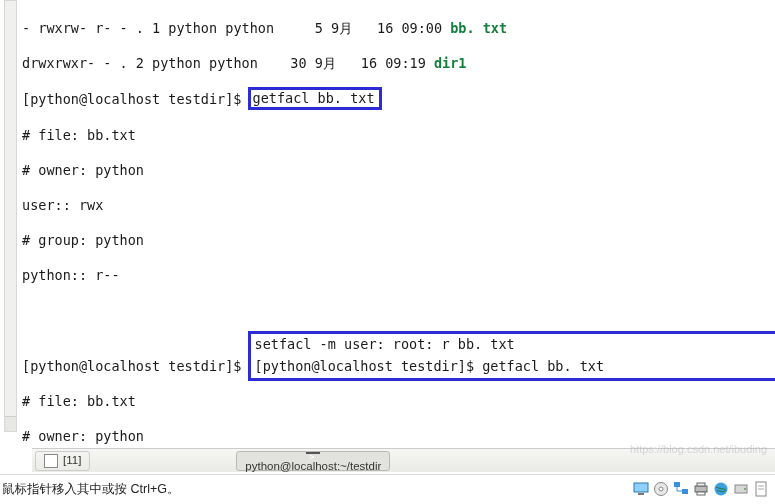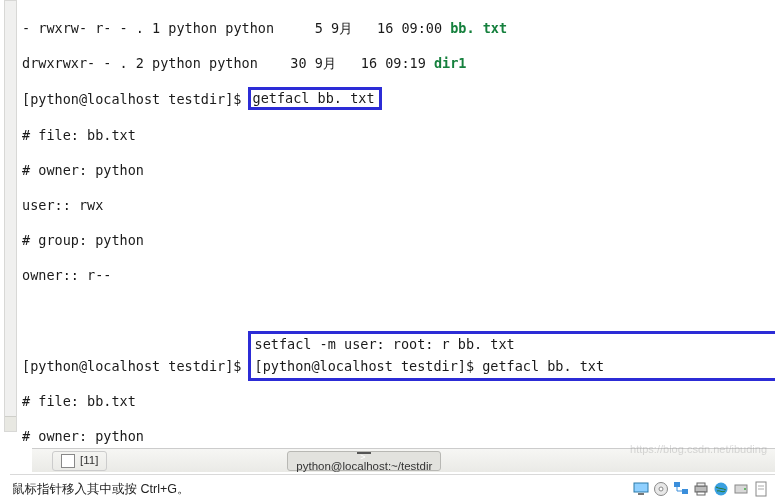--- a/index.html
+++ b/index.html
@@ -69,21 +69,21 @@
     font-family: sans-serif;
     font-size: 11.5px;
     color: #333;
   }
   .task-btn {
     height: 20px;
     display: flex;
     align-items: center;
     gap: 5px;
     padding: 0 8px;
-    margin: 2px 20px;
+    margin: 2px 3px;
     border: 1px solid #ccc;
     border-radius: 3px;
   }
   .task-btn.active { background: #e2e2de; border-color: #b8b8b4; flex-direction: column; }
   .task-icon {
     width: 14px;
     height: 14px;
     display: inline-block;
   }
   .icon-terminal {
@@ -112,21 +112,20 @@
     right: 0;
     height: 30px;
     display: flex;
     align-items: center;
     font-family: sans-serif;
     font-size: 12.5px;
     color: #222;
     padding-left: 2px;
     background: #fff;
     border-top: 1px solid #d9d9d9;
-    margin-left: 10px;
   }
   .tray {
     position: absolute;
     right: 6px;
     top: 474px;
     height: 30px;
     display: flex;
     align-items: center;
     gap: 4px;
   }
@@ -149,21 +148,21 @@
 <div class="sb-left"></div>
 
 <div class="terminal-wrap">
 <div><span>- rwxrw- r- - .</span> <span>1</span> <span>python</span> <span>python</span>     <span>5</span> <span>9月</span>   <span>16</span> <span>09:00</span> <span class="blue-file">bb. txt</span></div>
 <div><span>drwxrwxr- - .</span> <span>2</span> <span>python</span> <span>python</span>    <span>30</span> <span>9月</span>   <span>16</span> <span>09:19</span> <span class="blue-file">dir1</span></div>
 <div><span>[python@localhost testdir]$</span> <span class="box">getfacl bb. txt</span></div>
 <div># file: bb.txt</div>
 <div># owner: python</div>
 <div>user:: rwx</div>
 <div># group: python</div>
-<div>owner:: r--</div>
+<div>python:: r--</div>
 <div>&nbsp;</div>
 <div><span>[python@localhost testdir]$</span> <span class="box-wide"><span>setfacl -m user: root: r bb. txt</span>
 <span>[python@localhost testdir]$</span> <span>getfacl bb. txt</span>                     </span></div>
 <div># file: bb.txt</div>
 <div># owner: python</div>
 
 
 
 
 

